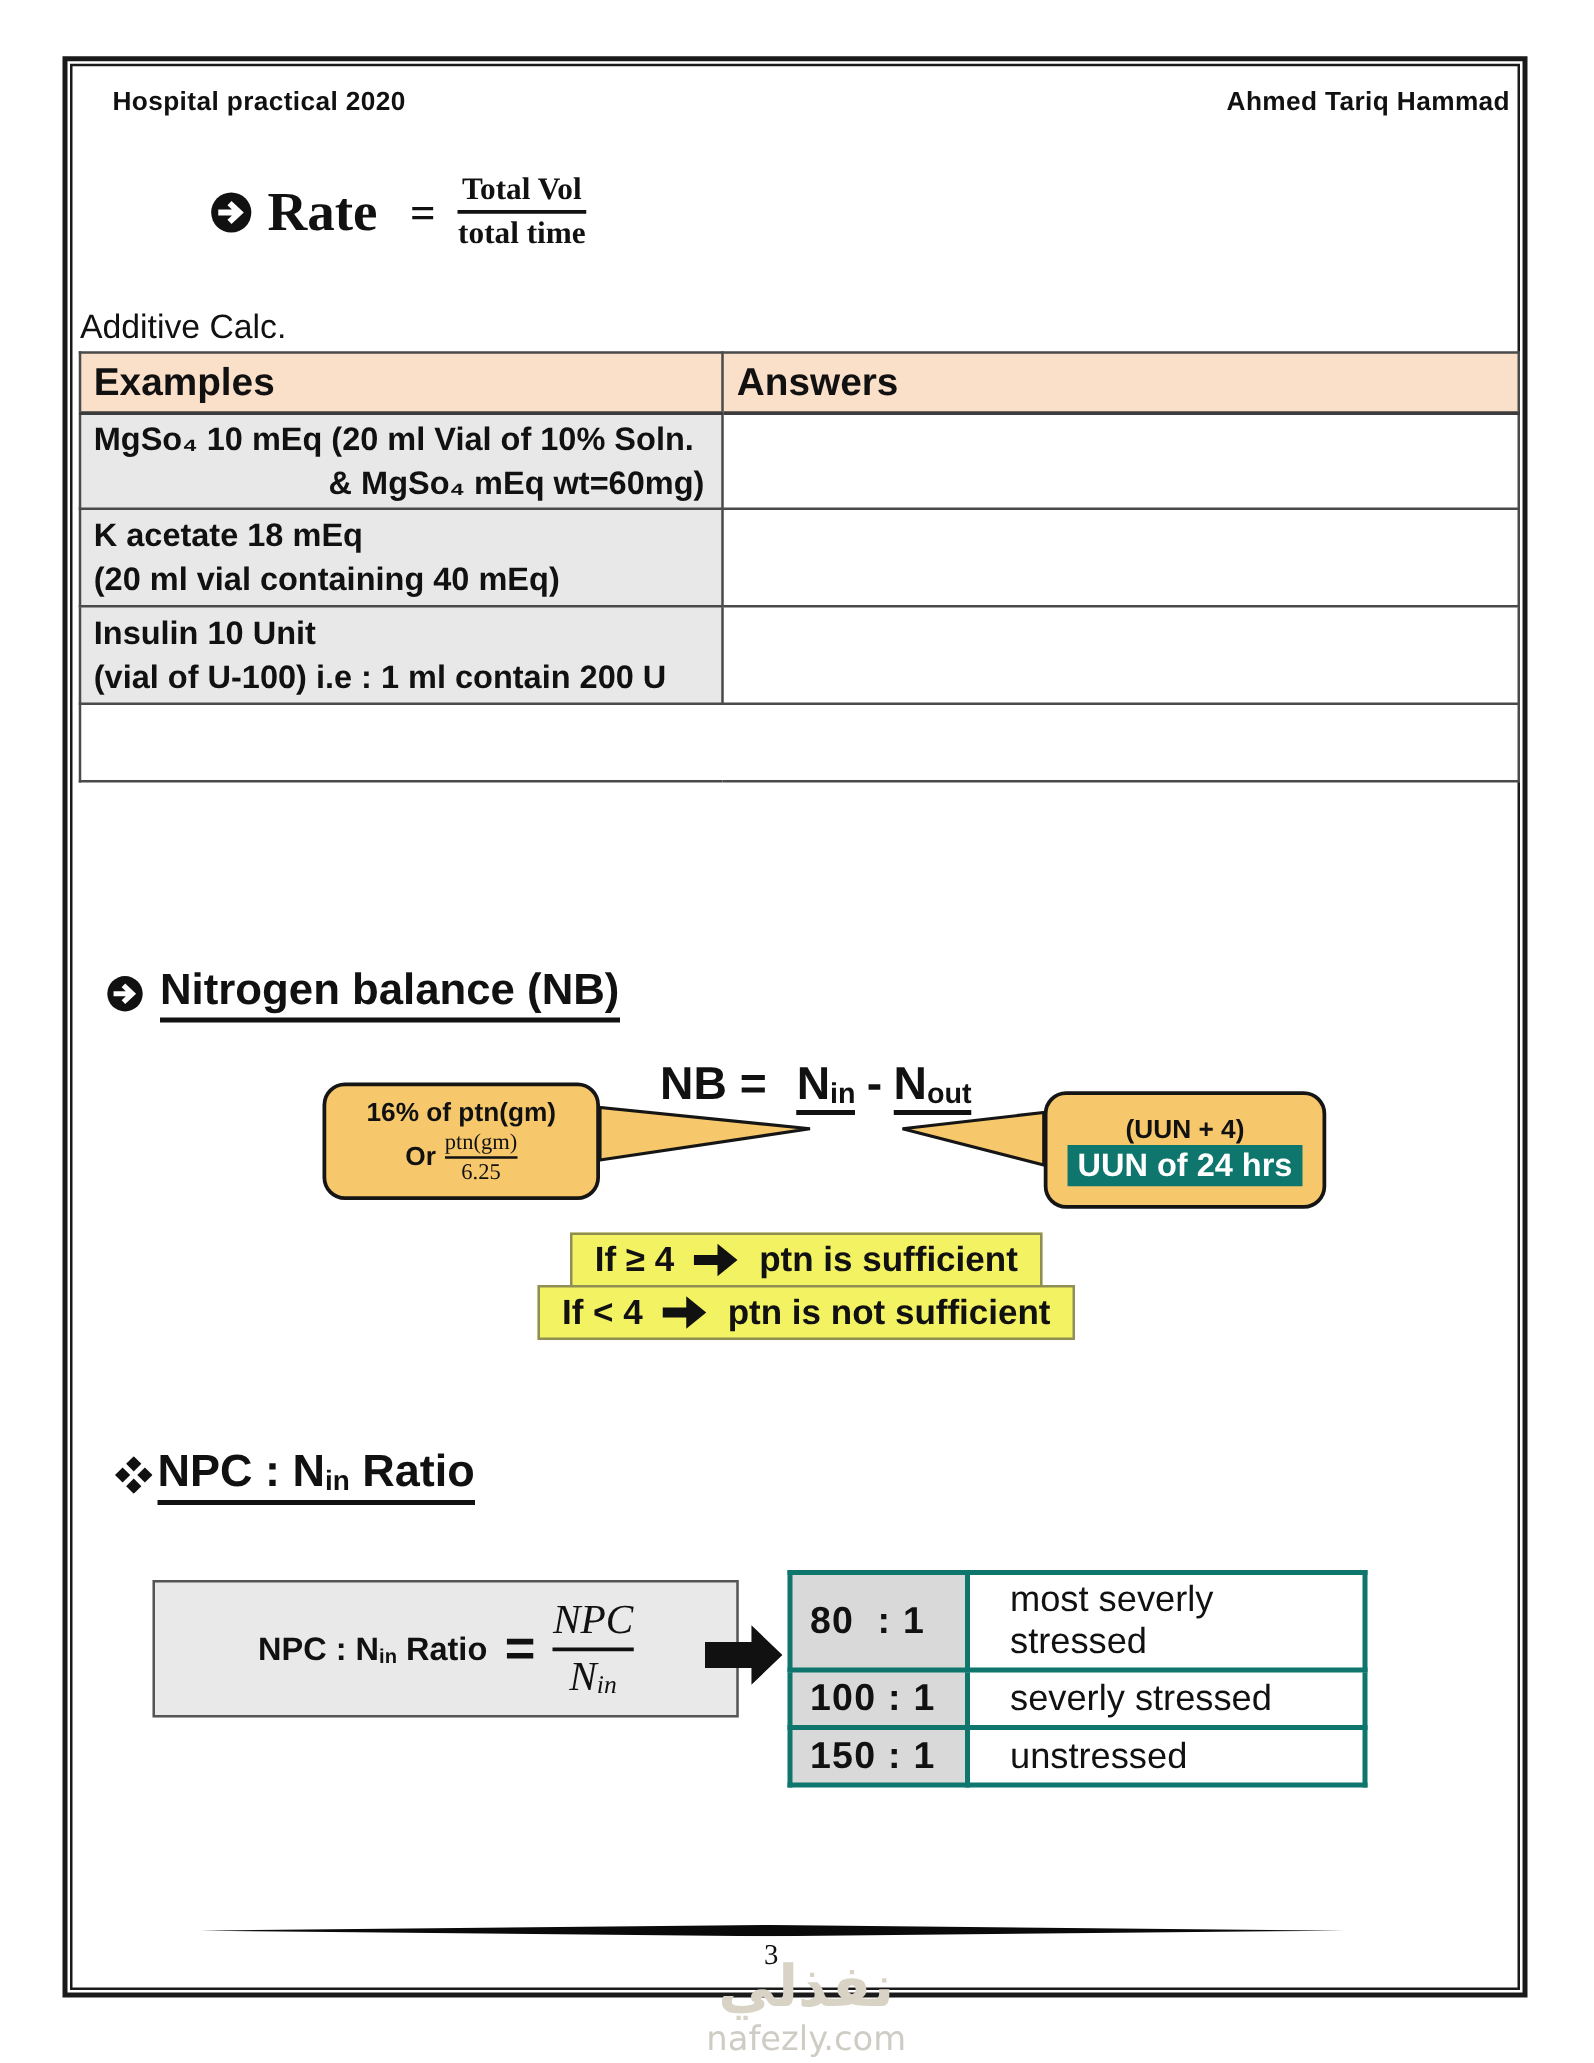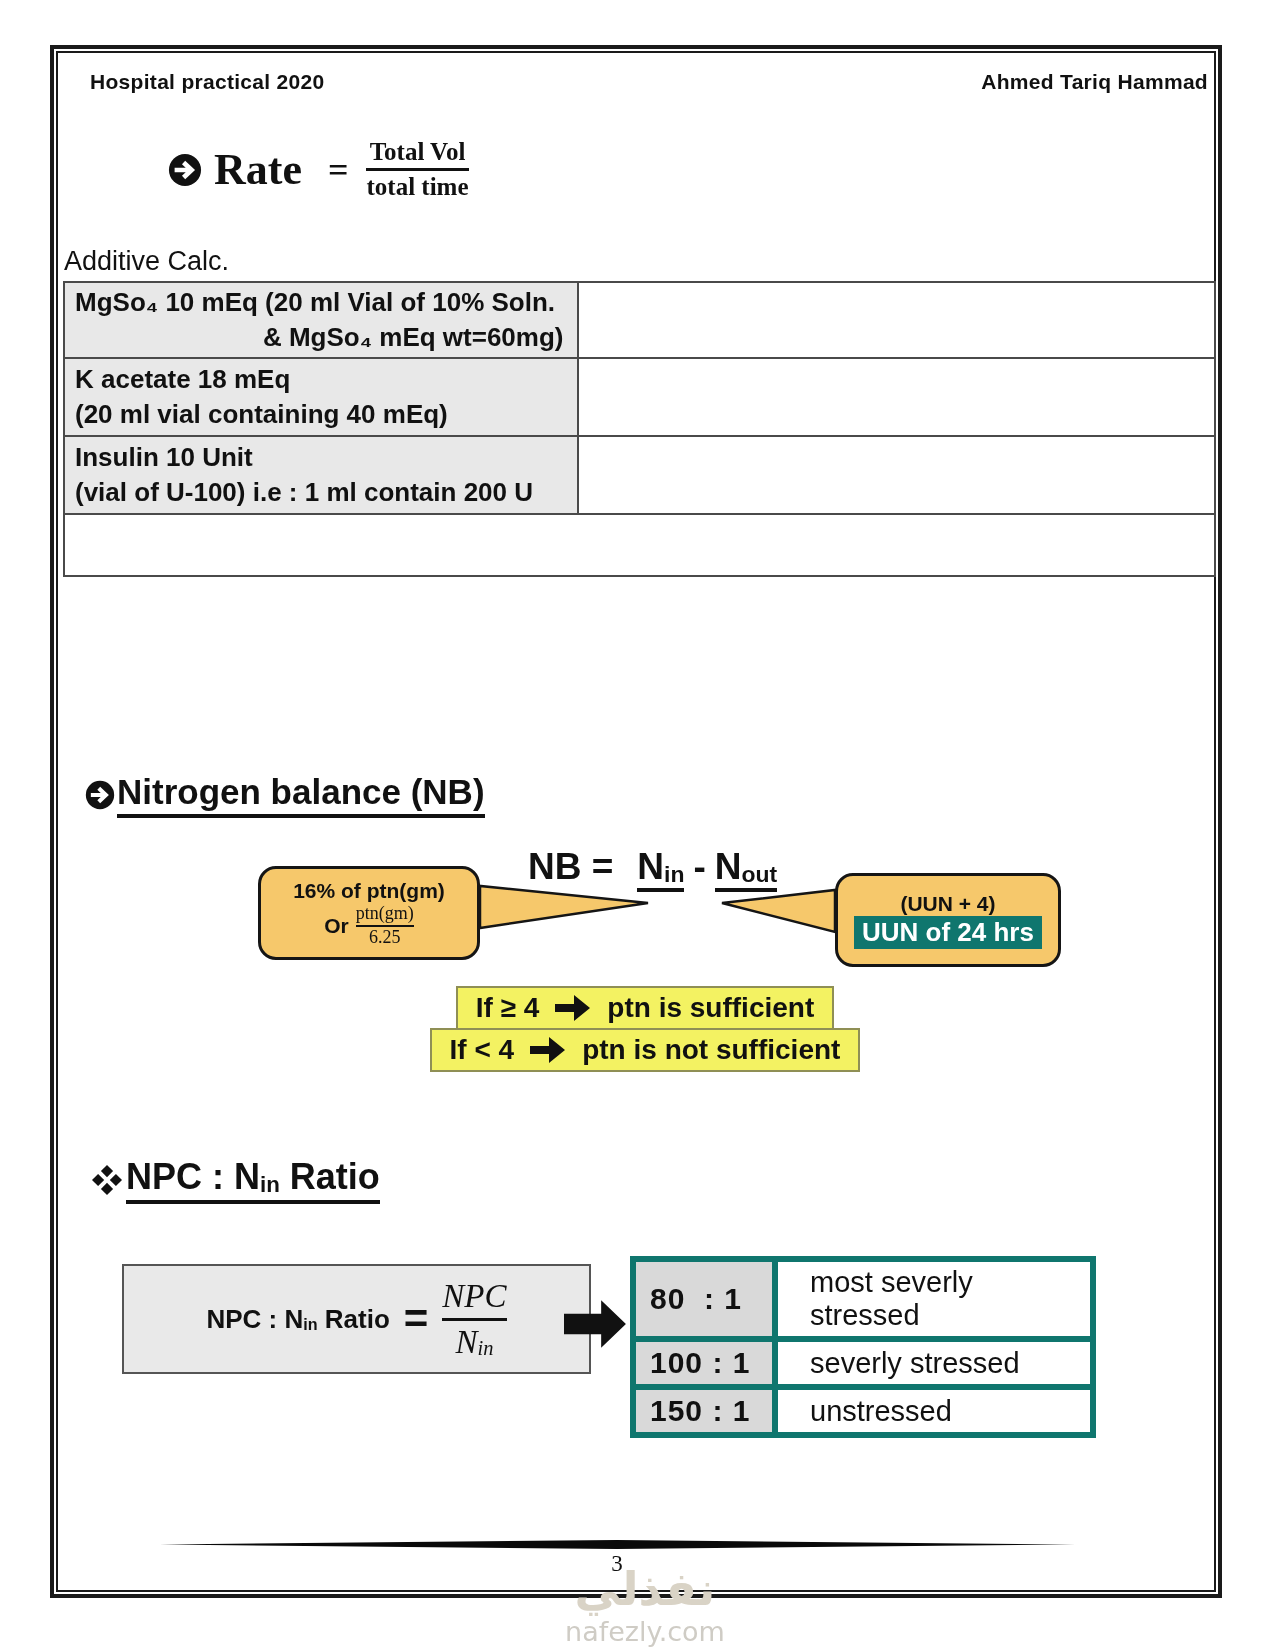--- a/index.html
+++ b/index.html
@@ -24,21 +24,21 @@
   
   .additive-title{position:absolute;left:64px;top:246px;font-weight:normal;font-size:27px;}
   table.calc{position:absolute;left:63px;top:281px;width:1153px;border-collapse:collapse;table-layout:fixed;}
   table.calc th,table.calc td{border:2px solid #4a4a4a;padding:2px 10px;vertical-align:middle;box-sizing:border-box;}
   table.calc th{background:var(--table-header-bg,#fadfc9);font-size:31px;text-align:left;height:48px;border-bottom:3px solid #3c3c3c;}
   td.ex{background:var(--example-cell-bg,#e8e8e8);font-weight:bold;font-size:26px;line-height:35px;white-space:nowrap;}
   td.ans{background:#fff;}
   .l2r{text-align:right;padding-right:4px;}
   td.empty{background:#fff;height:62px;}
   
-  .nb-head{position:absolute;left:85px;top:772px;display:flex;align-items:center;gap:2px;
+  .nb-head{position:absolute;left:85px;top:772px;display:flex;align-items:center;gap:13px;
            font-weight:bold;font-size:35px;}
   .underlined{border-bottom:4px solid #111;padding-bottom:2px;}
   .nb-formula{position:absolute;left:528px;top:846px;font-weight:bold;font-size:37px;display:flex;align-items:baseline;}
   .nb-formula .lhs{margin-right:24px;}
   .ngrp{border-bottom:4px solid #111;}
   .nsub{font-size:0.62em;position:relative;top:0.14em;}
   .minus{margin:0 9px;}
   .tails{position:absolute;inset:0;width:1275px;height:1650px;z-index:1;pointer-events:none;}
   .callout{position:absolute;background:var(--callout-bg,#f6c86b);border:3px solid #151515;border-radius:18px;
            display:flex;flex-direction:column;align-items:center;justify-content:center;z-index:2;box-sizing:border-box;}
@@ -62,21 +62,21 @@
   .npc-box{position:absolute;left:122px;top:1264px;width:469px;height:110px;
            background:var(--formula-box-bg,#e9e9e9);border:2.5px solid #555;box-sizing:border-box;
            display:flex;align-items:center;justify-content:center;gap:14px;}
   .npc-label{font-weight:bold;font-size:26px;}
   .npc-eq{font-weight:bold;font-size:42px;}
   .npc-frac{display:inline-flex;flex-direction:column;align-items:center;
             font-family:"Liberation Serif","DejaVu Serif",serif;font-style:italic;font-size:33px;line-height:1.1;}
   .npc-frac .bar{align-self:stretch;height:3px;background:#111;margin:3px 0;}
   .pointer-arrow{position:absolute;left:564px;top:1298px;width:64px;height:52px;z-index:3;}
   table.ratio{position:absolute;left:630px;top:1256px;border-collapse:collapse;}
-  table.ratio td{border:6px solid #0f766e;box-sizing:border-box;}
+  table.ratio td{border:4px solid #0f766e;box-sizing:border-box;}
   .rt{width:142px;background:var(--ratio-cell-bg,#d9d9d9);font-weight:bold;font-size:30px;
       padding:4px 6px 4px 14px;letter-spacing:1px;white-space:pre;height:43px;}
   .rd{width:318px;font-size:29px;padding:4px 8px 4px 32px;height:43px;}
   
   .divider{position:absolute;left:160px;top:1540px;width:915px;height:9px;}
   .pageno{position:absolute;left:0;top:1551px;width:1234px;text-align:center;
           font-family:"Liberation Serif","DejaVu Serif",serif;font-size:23px;}
   .wm{position:absolute;left:0;top:1564px;width:1290px;text-align:center;z-index:5;line-height:1.1;}
   .wm-ar{font-family:"DejaVu Sans",sans-serif;font-size:46px;font-weight:bold;color:#d9d3c6;letter-spacing:2px;}
   .wm-dom{font-family:"DejaVu Sans",sans-serif;font-size:27px;color:#cfccc5;margin-top:2px;}
@@ -109,20 +109,24 @@
     </span>
   </div>
 
   <div class="additive-title">Additive Calc.</div>
   <table class="calc">
     <colgroup>
         <col style="width:44.7%">
         <col>
       </colgroup>
     <tbody>
+        <tr>
+      <th>Examples</th>
+      <th>Answers</th>
+    </tr>
     <tr style="height:74px;">
       <td class="ex">
         <div>MgSo₄ 10 mEq (20 ml Vial of 10% Soln.</div>
         <div class="l2r">&amp; MgSo₄ mEq wt=60mg)</div>
       </td>
       <td class="ans"></td>
     </tr>
     <tr style="height:78px;">
       <td class="ex">
         <div>K acetate 18 mEq</div>

